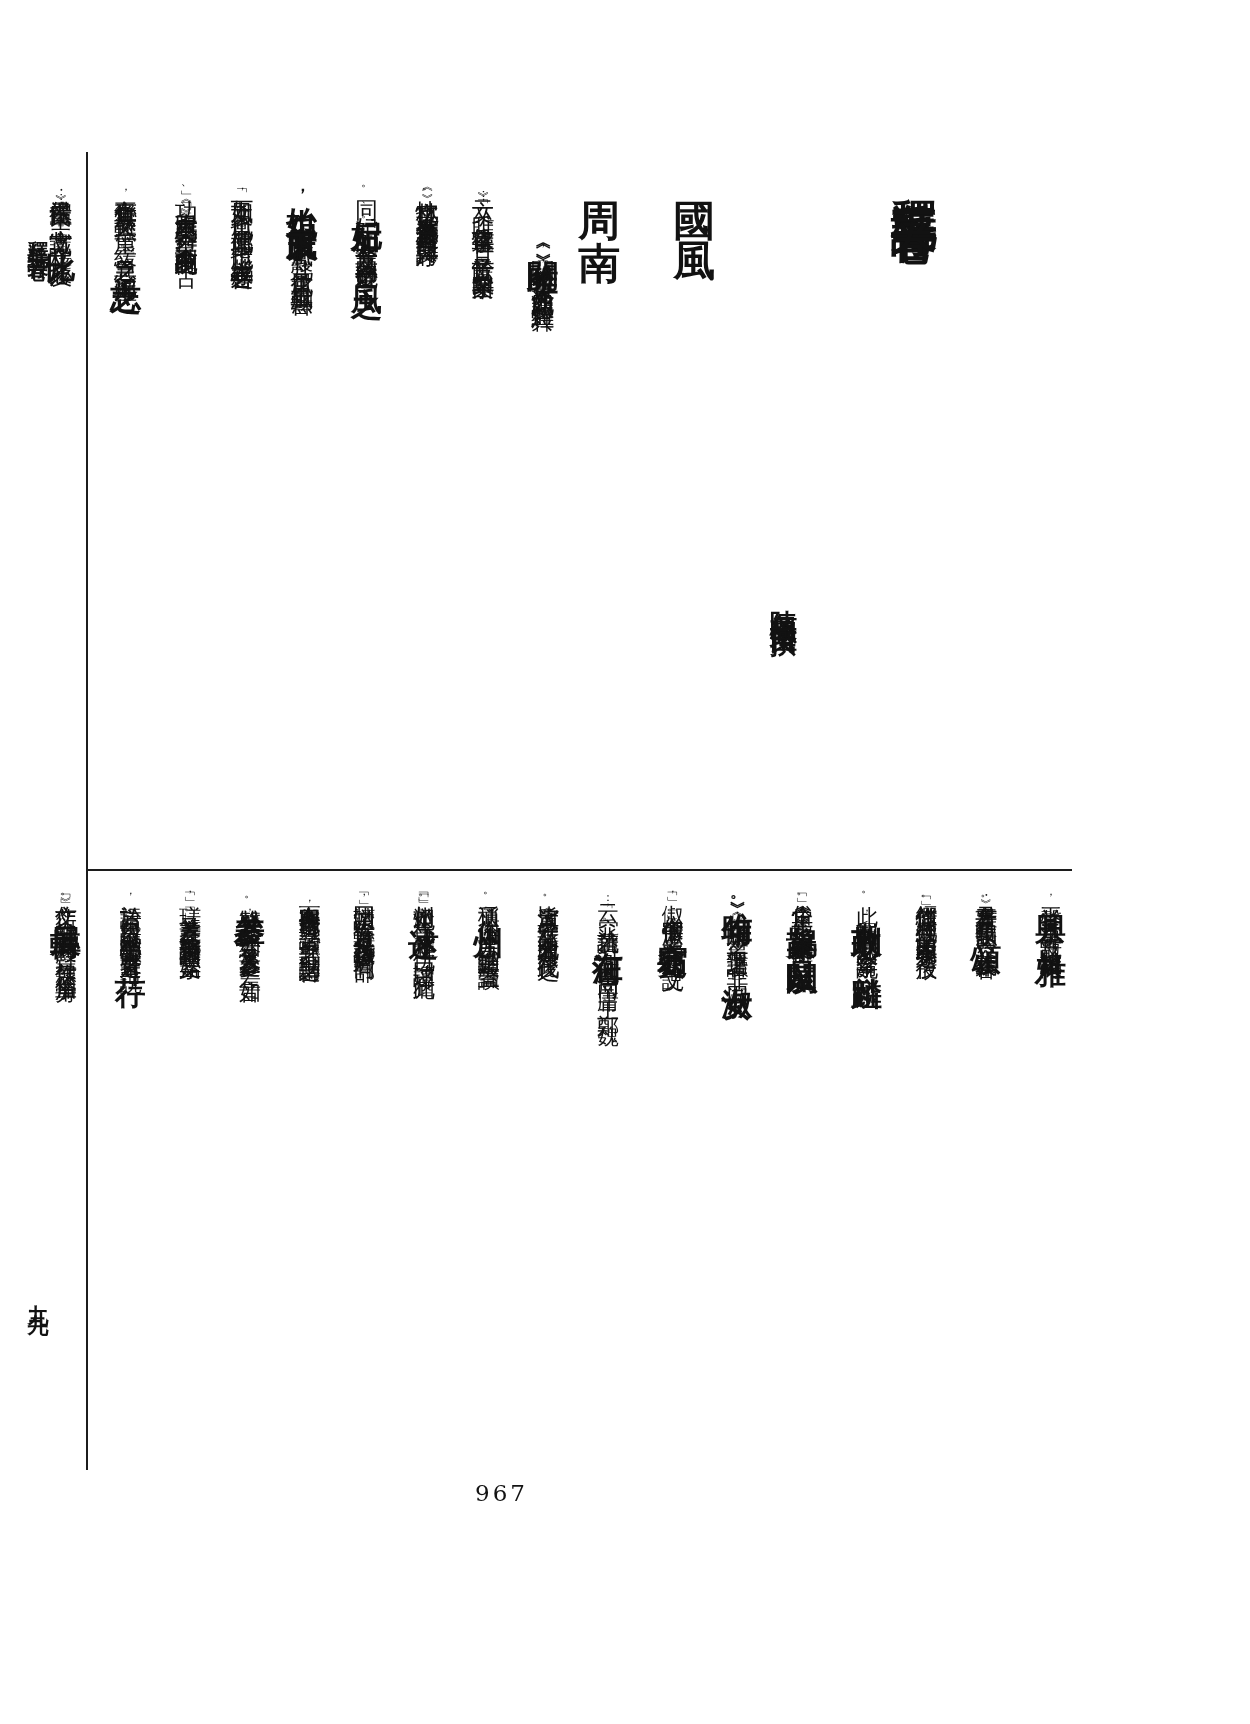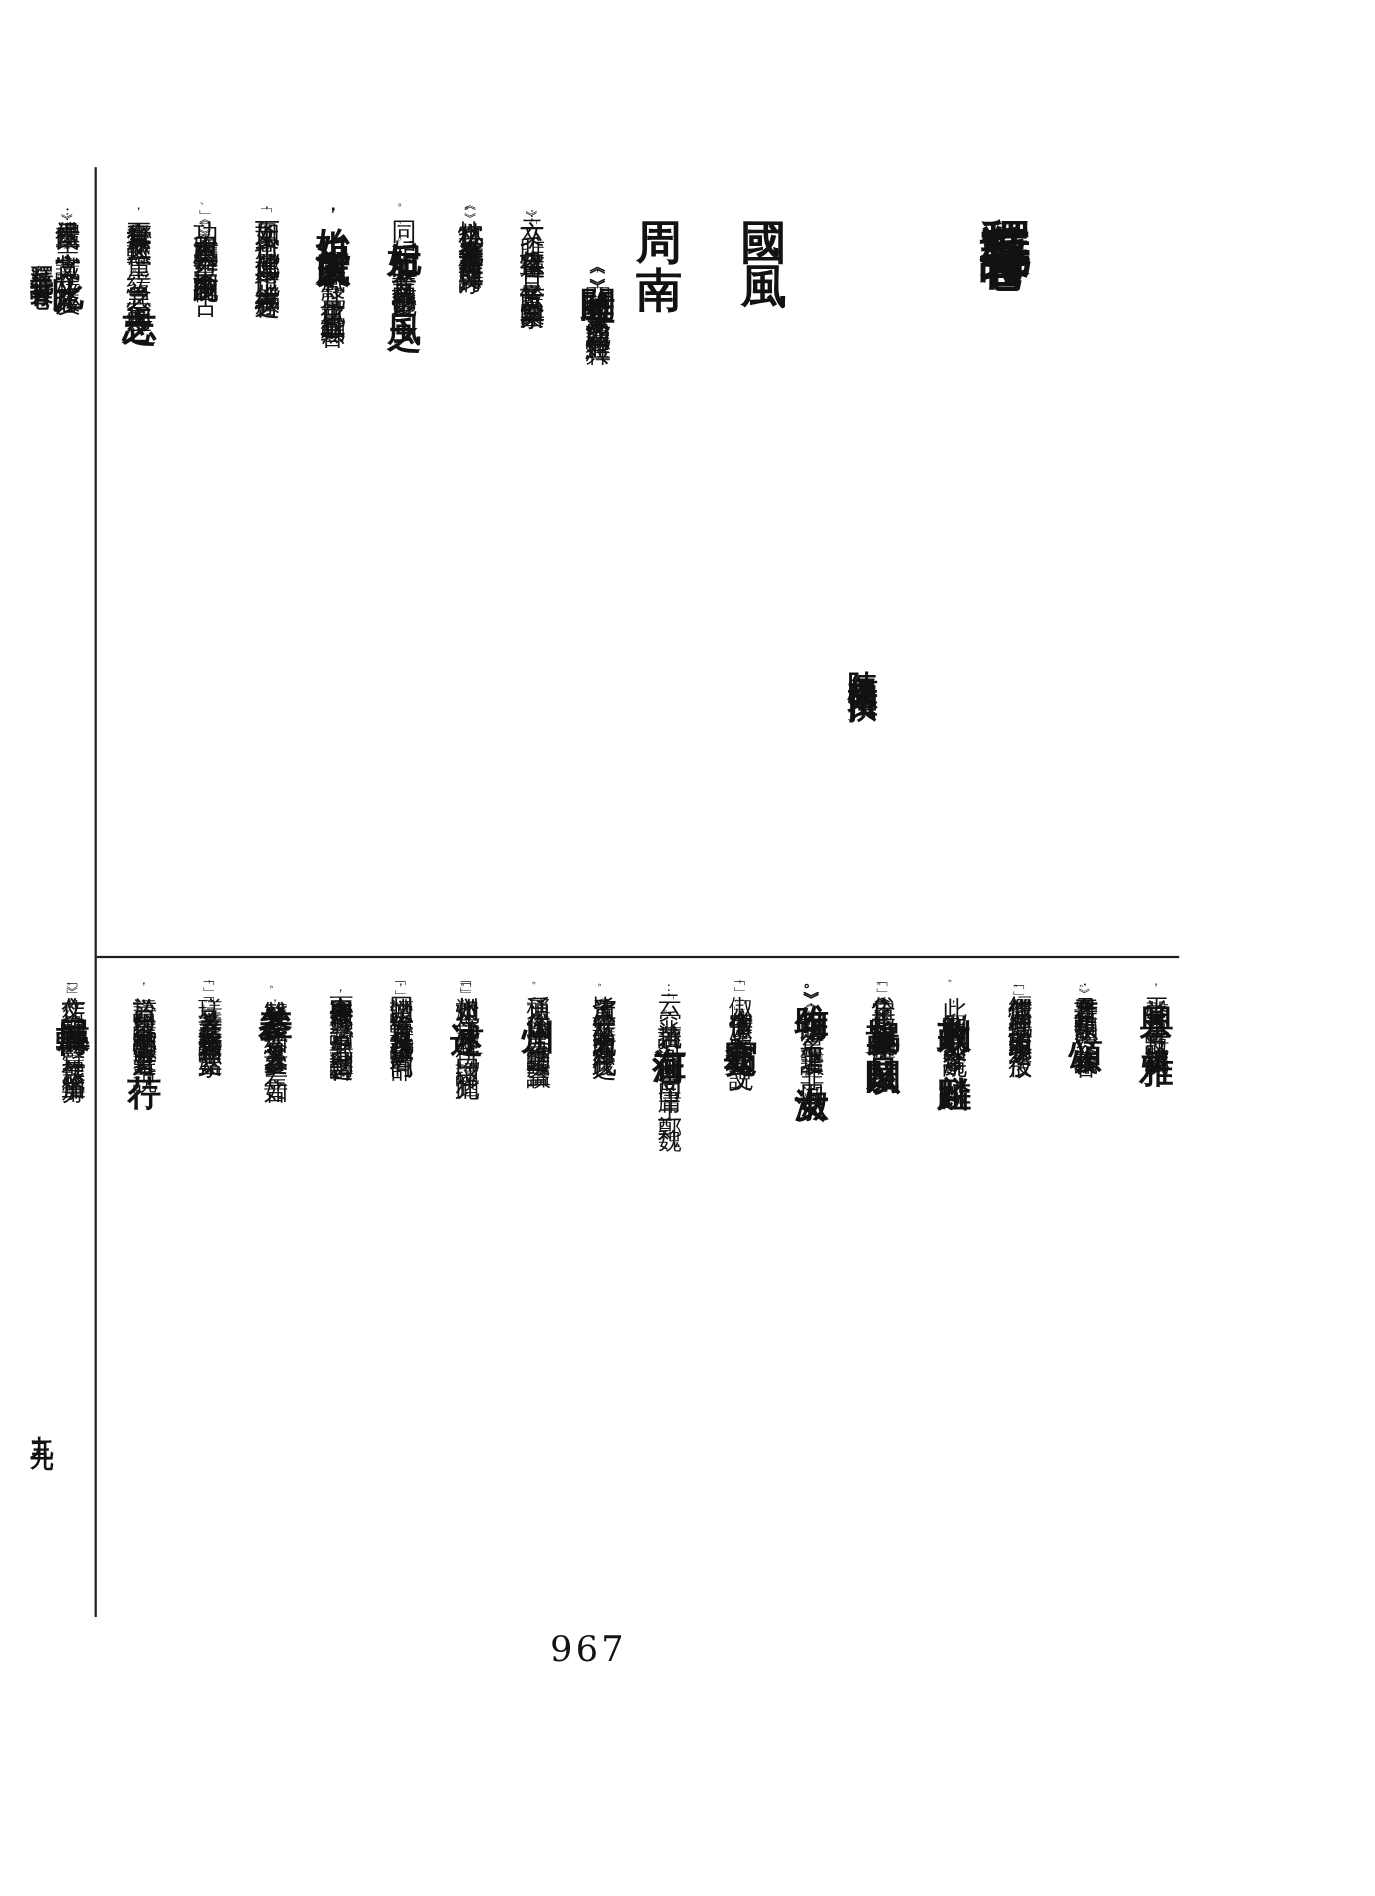--- a/index.html
+++ b/index.html
@@ -37,22 +37,22 @@
   
   .seg-title{font-size:46px;letter-spacing:6px;font-weight:700;}
   .seg-author{font-size:27px;letter-spacing:4px;font-weight:700;}
   .seg-heading{font-size:42px;letter-spacing:40px;font-weight:700;}
   .seg-large{font-size:31px;letter-spacing:2px;font-weight:700;}
   .seg-small{font-size:23px;letter-spacing:1px;font-weight:400;}
   .band-bottom .seg-small{font-size:22px;}
   .punct{font-size:0.52em;letter-spacing:0;}
   
   .page-number{
-    position:absolute;left:475px;top:1480px;width:120px;text-align:center;
-    font-size:32px;letter-spacing:3px;font-family:"DejaVu Serif","Liberation Serif",serif;
+    position:absolute;left:475px;top:1480px;width:120px;text-align:left;
+    font-size:23px;letter-spacing:3px;font-family:"DejaVu Serif","Liberation Serif",serif;
   }
 </style>
 </head>
 <body>
 
 <div class="page">
   <div class="vrule"></div>
   <div class="hrule"></div>
 
   <div class="side-title">釋毛詩音卷一</div>

